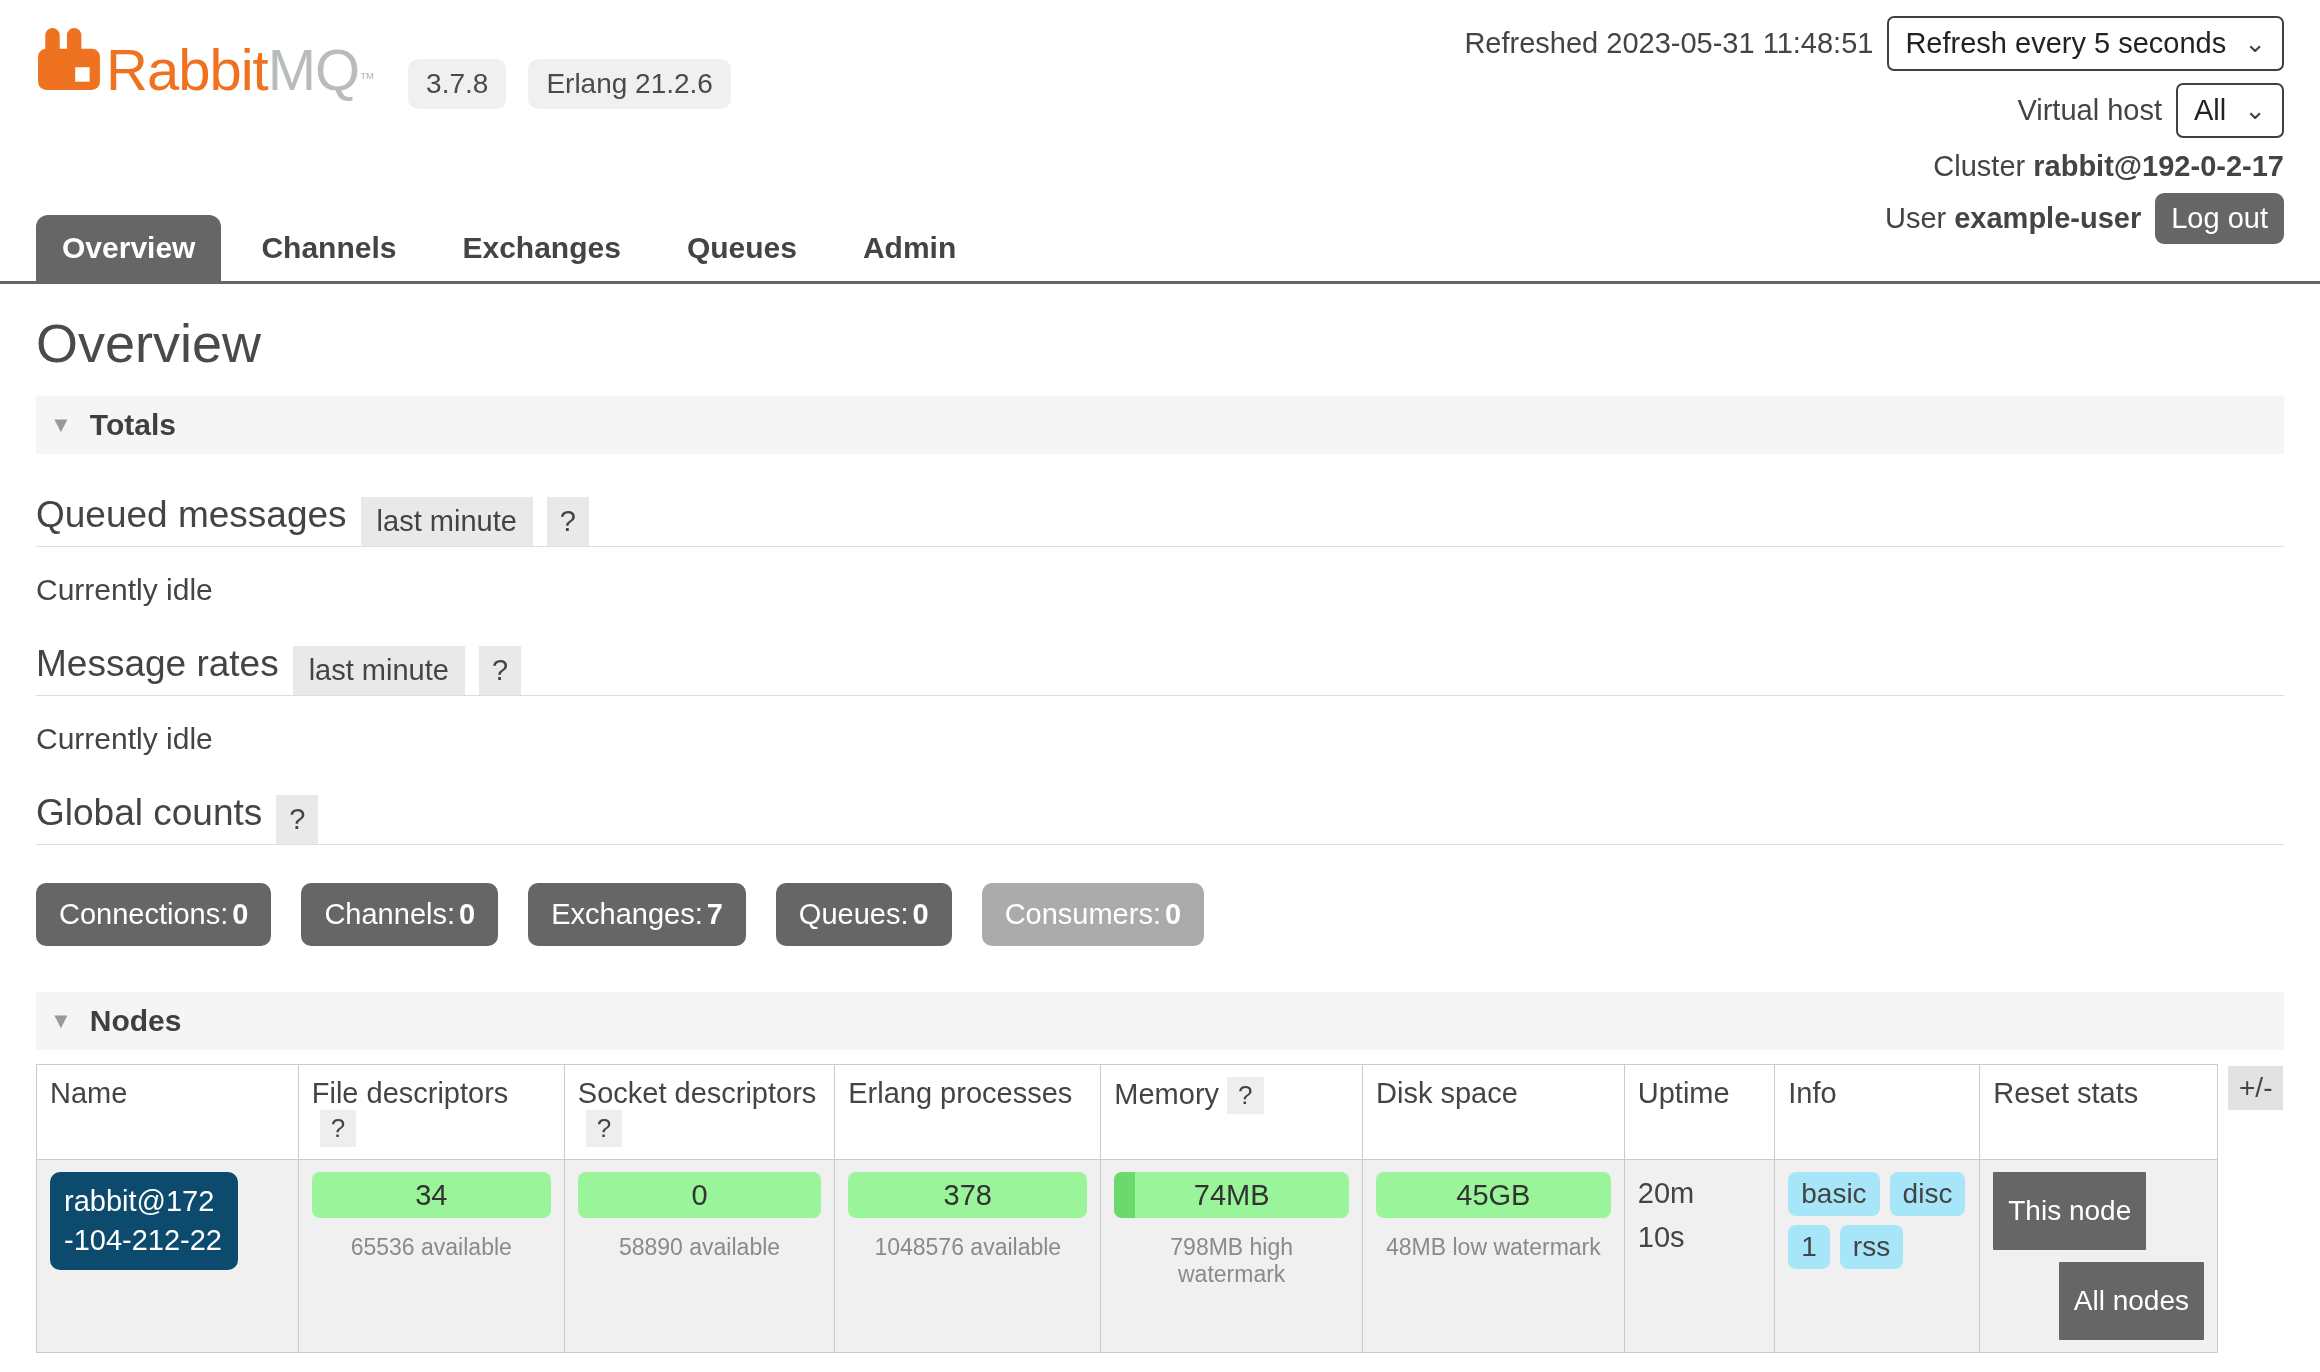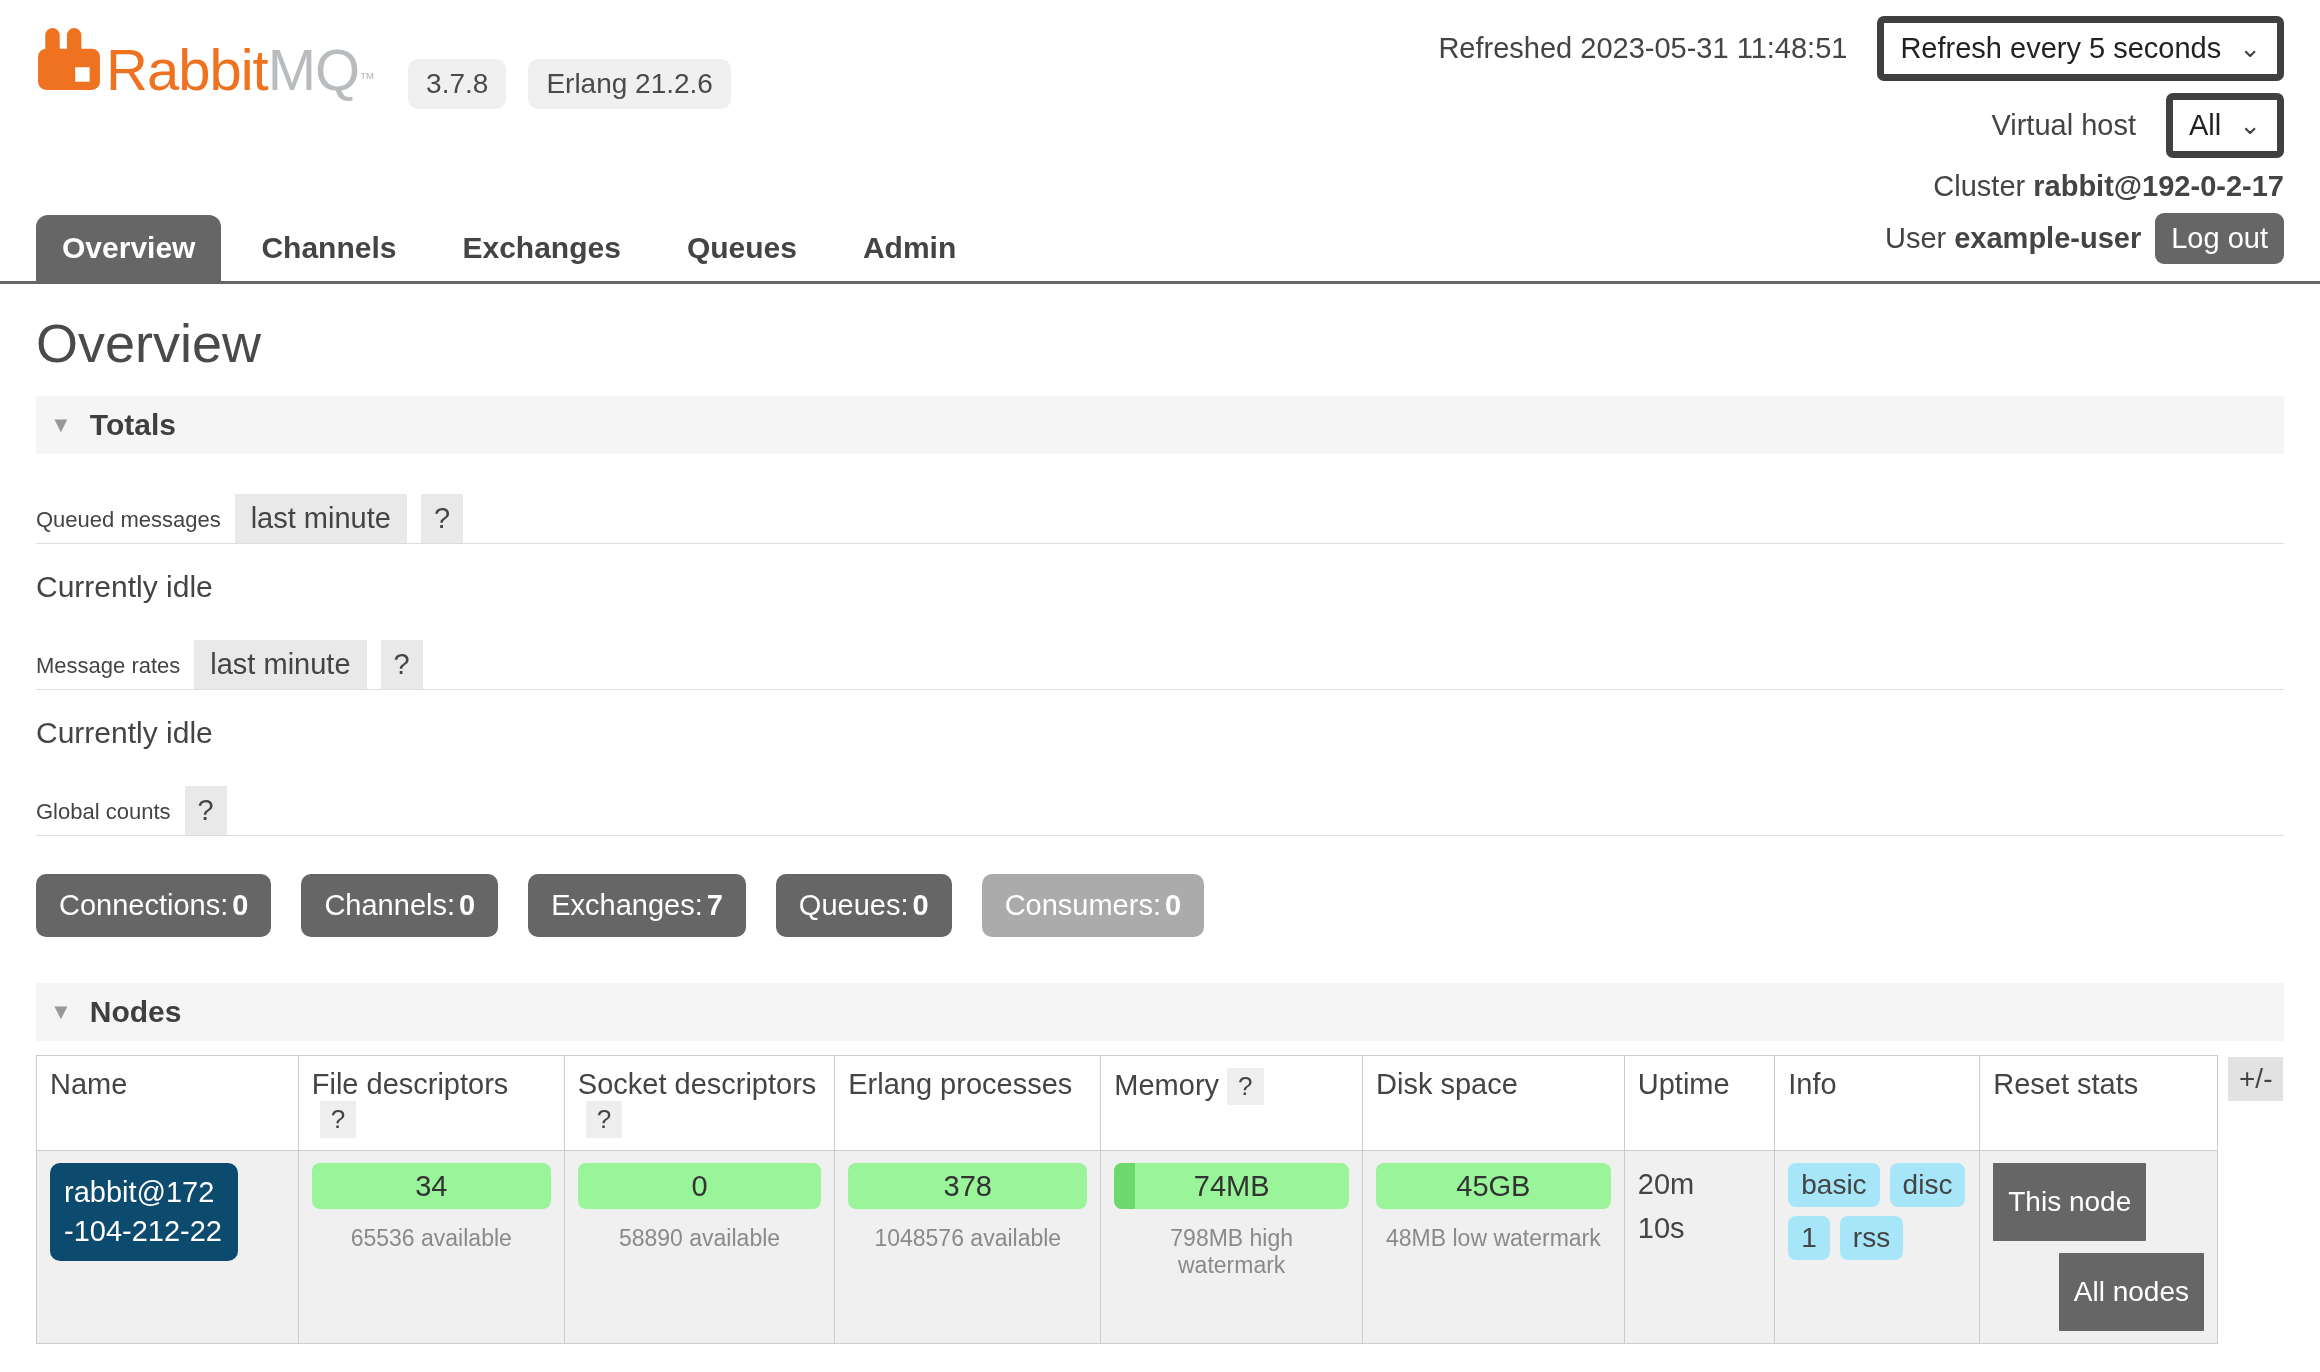--- a/index.html
+++ b/index.html
@@ -21,23 +21,23 @@
   .brand .rabbit { color: #ef7220; }
   .brand .mq { color: #b9bcbe; }
   .brand .tm { font-size: 16px; color: #b9bcbe; vertical-align: 6px; }
   .ver-badges { display: flex; gap: 22px; margin-left: 34px; position: relative; top: 10px; }
   .ver-badge { background: #f0f0f0; border-radius: 10px; padding: 9px 18px; font-size: 28px; color: #4a4a4a; }
 
   .right-block { position: absolute; top: 16px; right: 36px; text-align: right; }
   .r-row { display: flex; justify-content: flex-end; align-items: center; margin-bottom: 12px; }
   .r-row .lbl { margin-right: 14px; }
   .selectbox {
-    border: 7px solid #404040; border-radius: 7px; background: #fff;
+    border: 2px solid #404040; border-radius: 7px; background: #fff;
     padding: 9px 16px; display: inline-flex; align-items: center; gap: 18px;
-    font-size: 29px; color: #222; cursor: pointer; margin-left: 16px;
+    font-size: 29px; color: #222; cursor: pointer;
   }
   .selectbox .chev { font-size: 26px; color: #444; line-height: 0.6; }
   .r-text { margin-bottom: 10px; font-size: 29px; }
   .r-text b { font-weight: bold; }
   .user-row { display: inline-flex; align-items: center; gap: 14px; }
   .btn-dark {
     background: #666; color: #fff; border: none; border-radius: 9px;
     padding: 9px 16px; font-size: 29px; font-family: inherit; cursor: pointer;
   }
 
@@ -49,21 +49,21 @@
   h1.page-title { font-size: 54px; font-weight: 400; color: #4a4a4a; margin-top: 28px; }
 
   .section-bar {
     margin-top: 22px; background: #f5f5f5; padding: 12px 14px;
     display: flex; align-items: center; gap: 18px; cursor: pointer;
   }
   .tri { color: #999; font-size: 22px; }
   .section-title { font-weight: bold; font-size: 30px; color: #3f3f3f; }
 
   .metric-head { margin-top: 40px; border-bottom: 1px solid #ddd; display: flex; align-items: flex-end; gap: 14px; }
-  .metric-head .mlabel { font-size: 22px; padding-bottom: 10px; text-align: right; }
+  .metric-head .mlabel { font-size: 37px; padding-bottom: 10px; text-align: right; }
   .chip { background: #e9e9e9; padding: 8px 16px; font-size: 29px; color: #444; cursor: pointer; }
   .chip.help { padding: 8px 13px; }
   .idle { margin-top: 26px; font-size: 30px; }
 
   .counts { margin-top: 38px; display: flex; gap: 30px; }
   .count-badge { background: #666; color: #fff; border-radius: 10px; padding: 15px 23px; font-size: 29px; cursor: pointer; }
   .count-badge b { margin-left: 4px; }
   .count-badge.muted { background: #ababab; }
 
   

